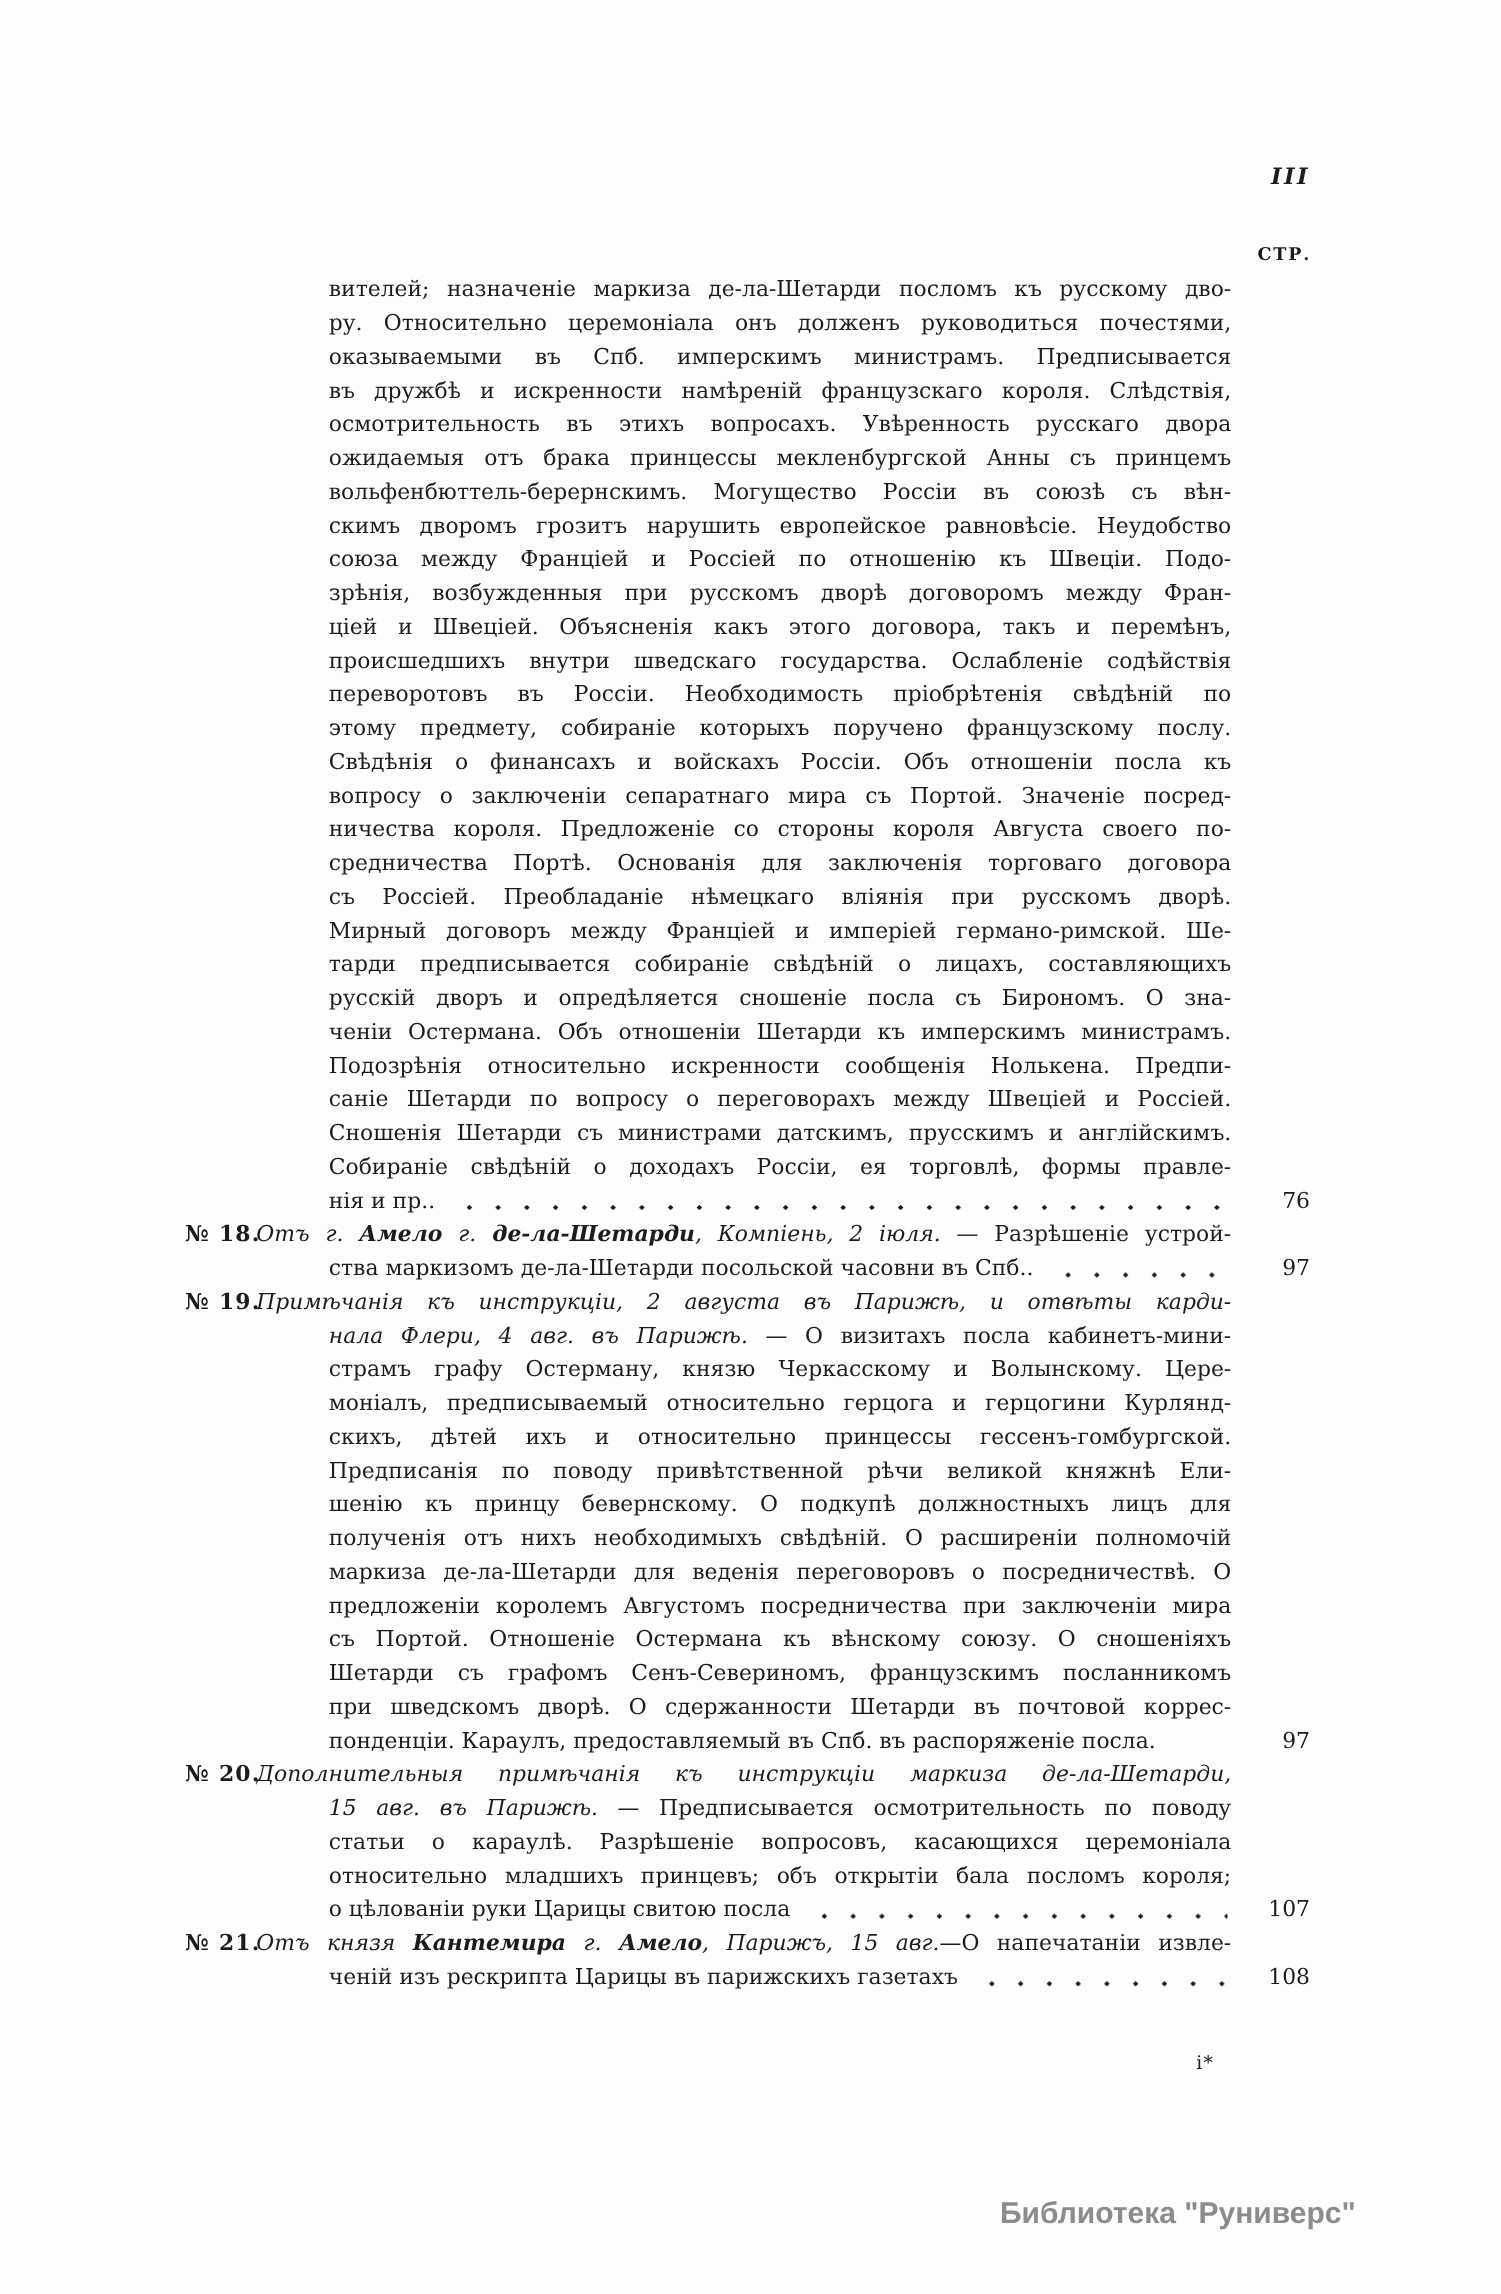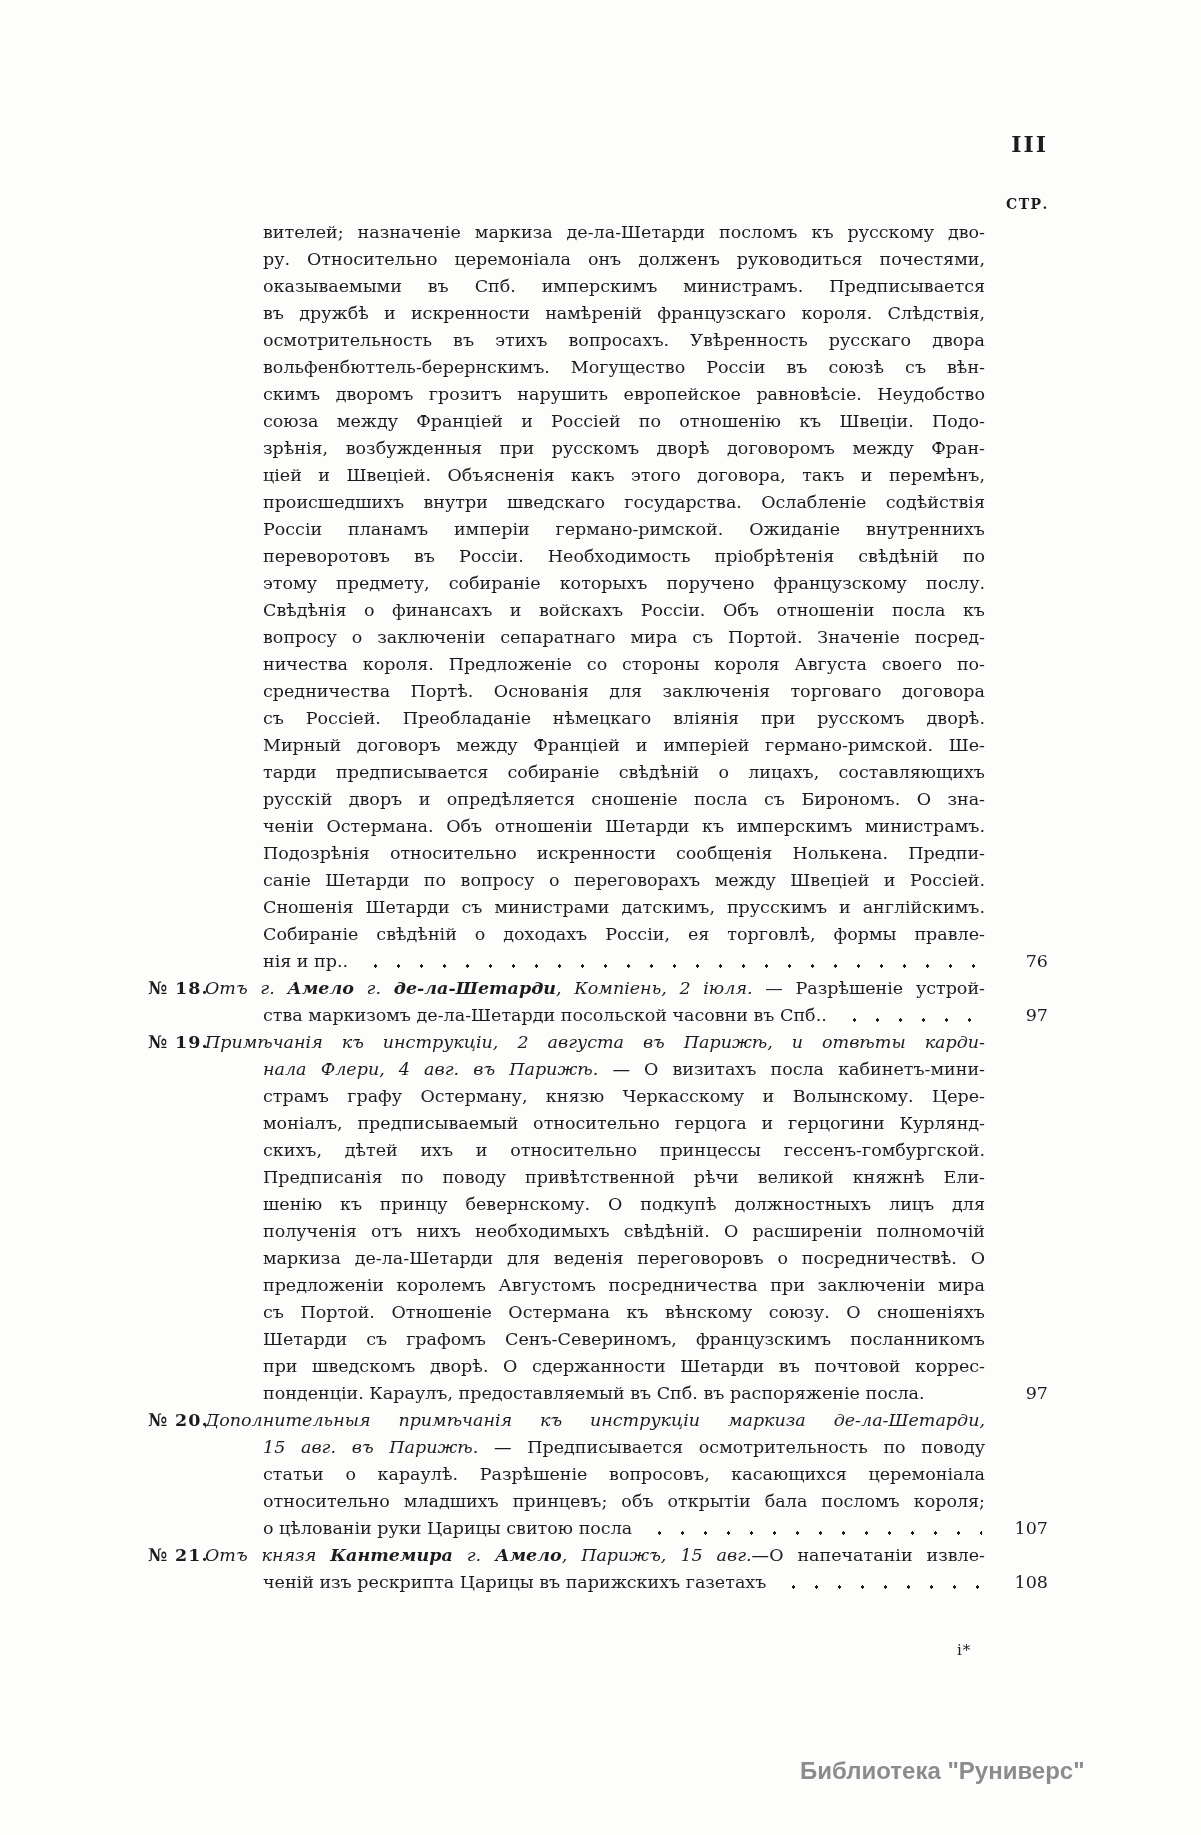--- a/index.html
+++ b/index.html
@@ -12,22 +12,23 @@
   .page {
     position: relative;
     width: 1201px; height: 1835px;
     background: #fdfdfc;
     color: #1c1c1c;
     overflow: hidden;
   }
   .folio {
     position: absolute;
     top: 131px; right: 153px;
-    font-size: 22px; font-weight: bold;
+    font-size: 18px; font-weight: bold;
     letter-spacing: 2px;
+    font-style: italic;
   }
   .col-header {
     position: absolute;
     top: 196px; right: 152px;
     font-size: 14px; font-weight: bold;
     letter-spacing: 1.5px;
   }
   .toc {
     position: absolute;
     left: 148px; top: 219px;
@@ -106,39 +107,39 @@
       <div class="toc-line indent justify">
         <span class="line-text"><span>оказываемыми въ Спб. имперскимъ министрамъ. Предписывается</span></span>
       </div>
       <div class="toc-line indent justify">
         <span class="line-text"><span>въ дружбѣ и искренности намѣреній французскаго короля. Слѣдствія,</span></span>
       </div>
       <div class="toc-line indent justify">
         <span class="line-text"><span>осмотрительность въ этихъ вопросахъ. Увѣренность русскаго двора</span></span>
       </div>
       <div class="toc-line indent justify">
+        <span class="line-text"><span>ожидаемыя отъ брака принцессы мекленбургской Анны съ принцемъ</span></span>
+      </div>
+      <div class="toc-line indent justify">
         <span class="line-text"><span>вольфенбюттель-берернскимъ. Могущество Россіи въ союзѣ съ вѣн-</span></span>
       </div>
       <div class="toc-line indent justify">
         <span class="line-text"><span>скимъ дворомъ грозитъ нарушить европейское равновѣсіе. Неудобство</span></span>
       </div>
       <div class="toc-line indent justify">
         <span class="line-text"><span>союза между Франціей и Россіей по отношенію къ Швеціи. Подо-</span></span>
       </div>
       <div class="toc-line indent justify">
         <span class="line-text"><span>зрѣнія, возбужденныя при русскомъ дворѣ договоромъ между Фран-</span></span>
       </div>
       <div class="toc-line indent justify">
         <span class="line-text"><span>ціей и Швеціей. Объясненія какъ этого договора, такъ и перемѣнъ,</span></span>
       </div>
       <div class="toc-line indent justify">
         <span class="line-text"><span>происшедшихъ внутри шведскаго государства. Ослабленіе содѣйствія</span></span>
-      </div>
-      <div class="toc-line indent justify">
-        <span class="line-text"><span>Россіи планамъ имперіи германо-римской. Ожиданіе внутреннихъ</span></span>
       </div>
       <div class="toc-line indent justify">
         <span class="line-text"><span>переворотовъ въ Россіи. Необходимость пріобрѣтенія свѣдѣній по</span></span>
       </div>
       <div class="toc-line indent justify">
         <span class="line-text"><span>этому предмету, собираніе которыхъ поручено французскому послу.</span></span>
       </div>
       <div class="toc-line indent justify">
         <span class="line-text"><span>Свѣдѣнія о финансахъ и войскахъ Россіи. Объ отношеніи посла къ</span></span>
       </div>

